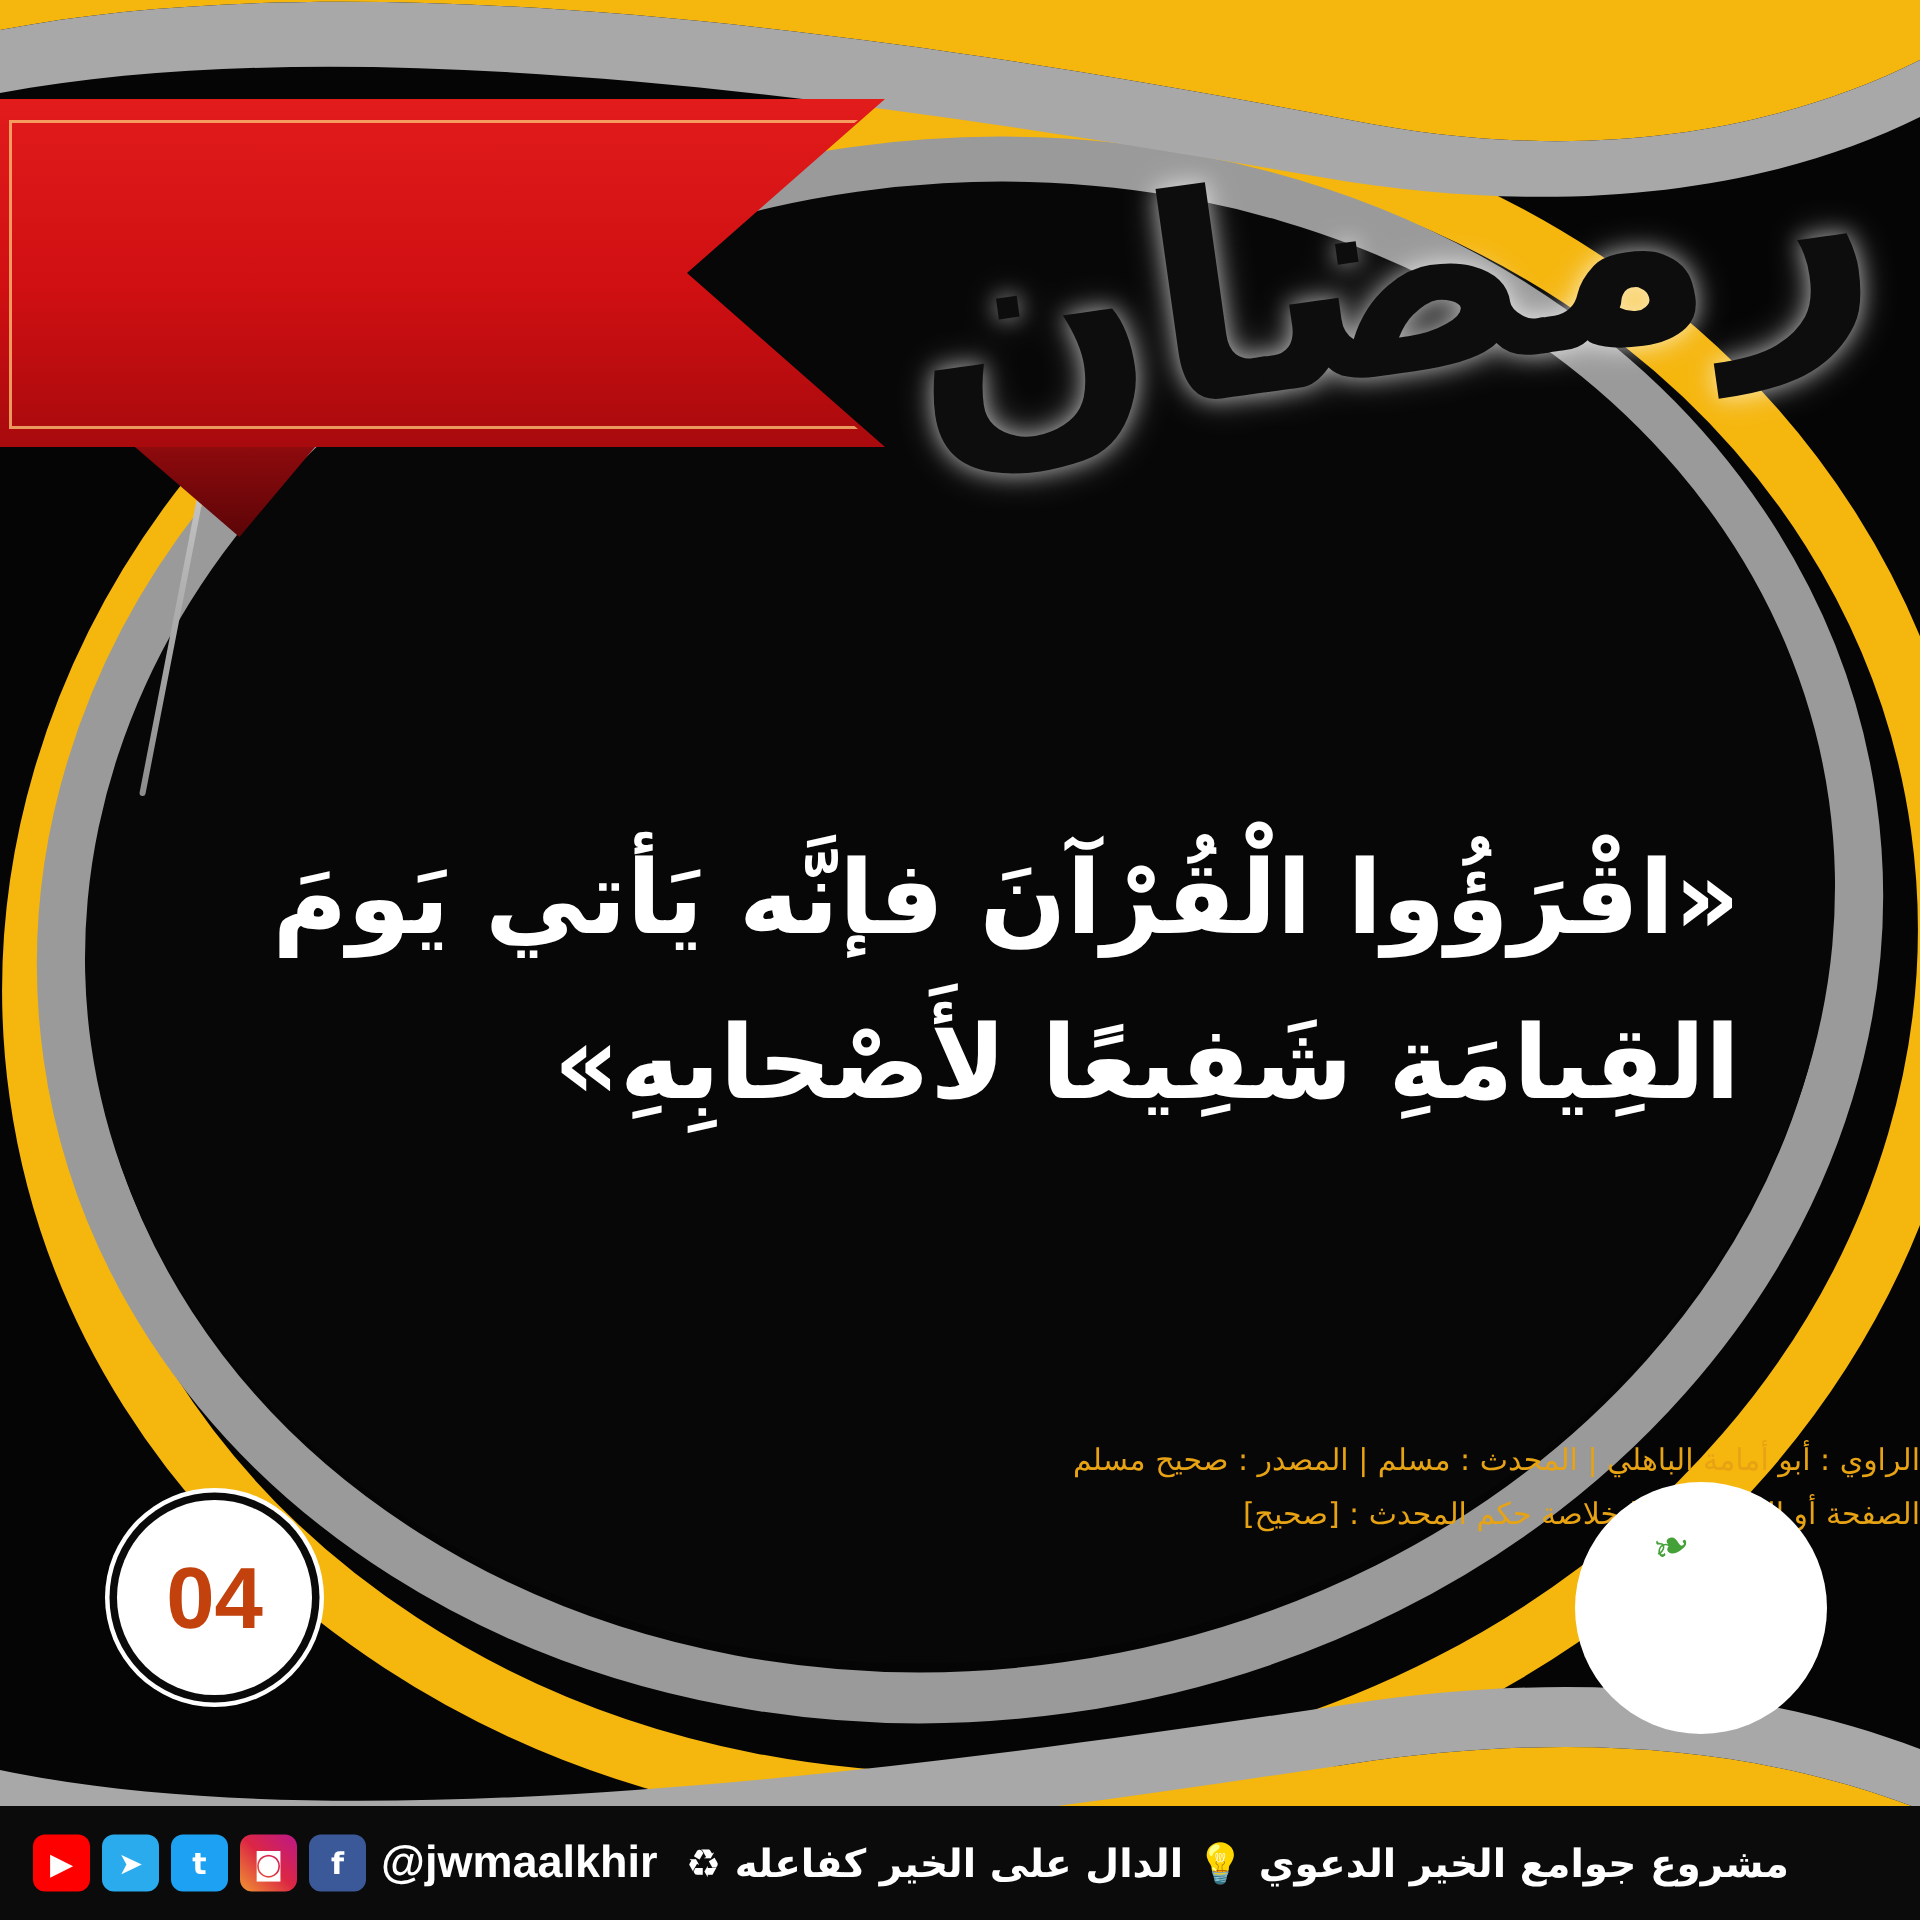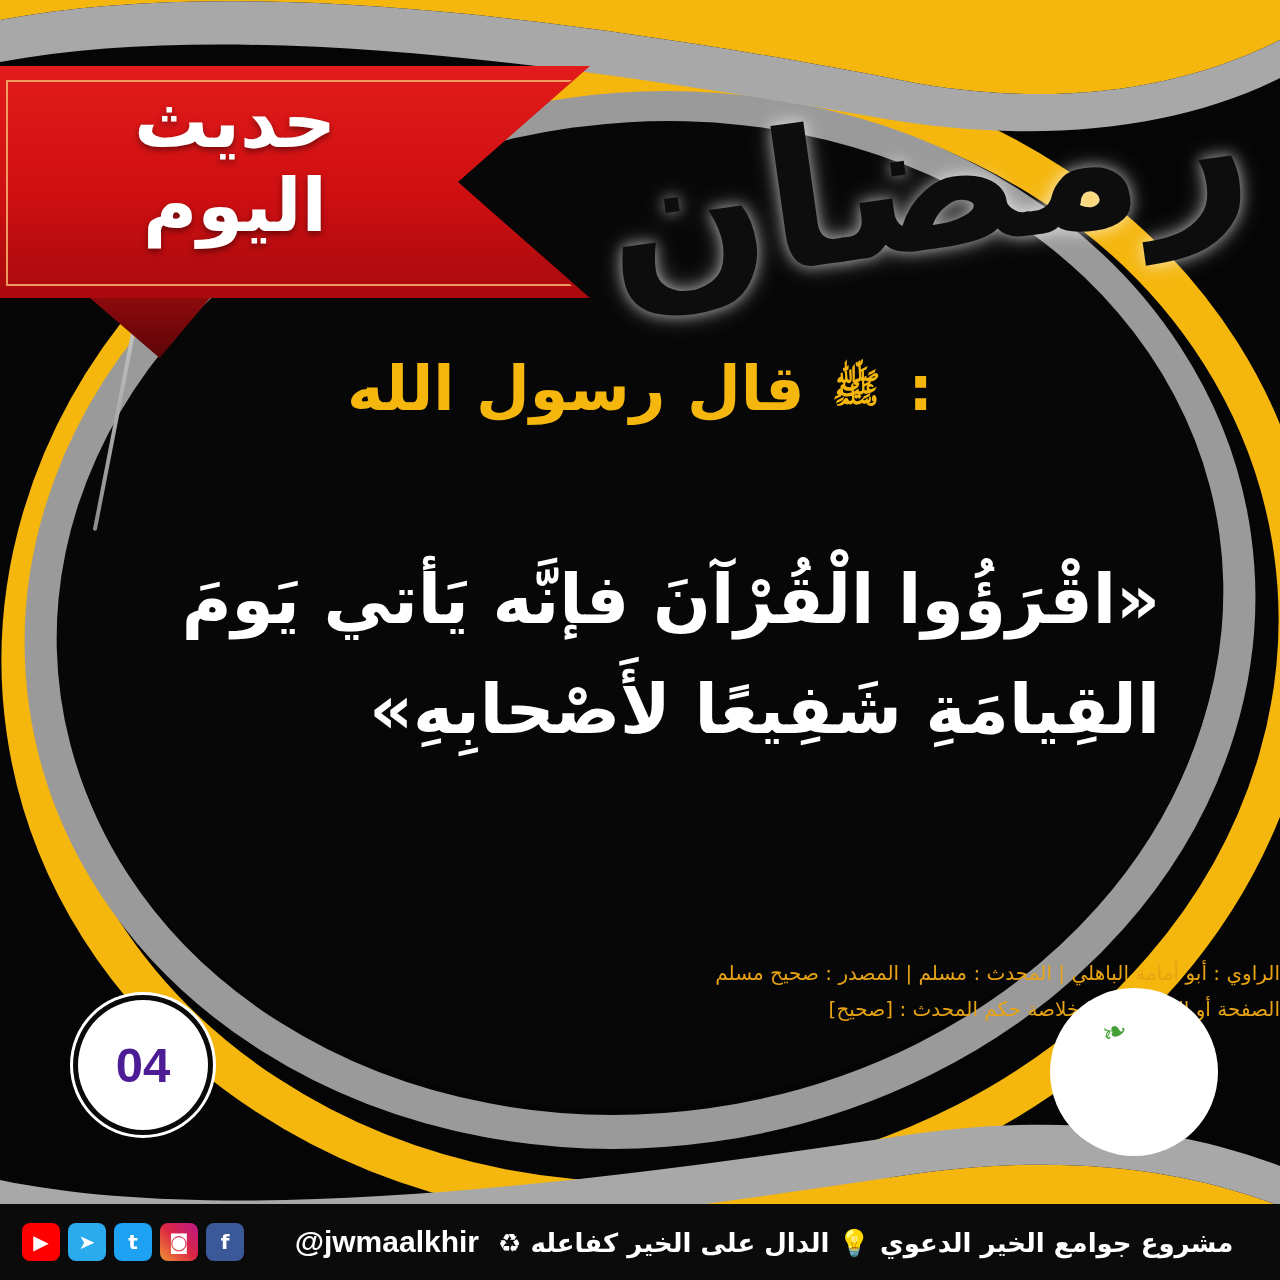--- a/index.html
+++ b/index.html
@@ -161,22 +161,22 @@
     width: 130px;
     height: 130px;
     border-radius: 50%;
     background: #ffffff;
     display: flex;
     align-items: center;
     justify-content: center;
     box-shadow: 0 0 0 5px #0a0a0a, 0 0 0 8px #ffffff;
   }
   .num-badge span {
-    color: #4c1d95;
-    font-size: 49px;
+    color: #c2410c;
+    font-size: 58px;
     font-weight: bold;
     font-family: "Liberation Sans", sans-serif;
   }
 
   
   .logo-circle {
     position: absolute;
     right: 62px;
     top: 988px;
     width: 168px;
@@ -211,21 +211,21 @@
     bottom: 0;
     width: 1280px;
     height: 76px;
     background: #0b0b0b;
     display: flex;
     align-items: center;
     direction: rtl;
   }
   .footer-text {
     flex: 1;
-    text-align: center;
+    text-align: left;
     padding-right: 6px;
     color: #ffffff;
     font-size: 26px;
     font-weight: bold;
     white-space: nowrap;
     overflow: hidden;
   }
   .footer-text .em { color: #ffffff; }
   .handle {
     color: #ffffff;
@@ -283,31 +283,22 @@
     <rect x="0" y="1204" width="1280" height="76" fill="#0b0b0b"></rect>
   </svg>
 
   <div class="ramadan-calli">رمضان</div>
 
   <div class="banner-wrap">
     <div class="banner-pole"></div>
     <div class="banner"></div>
     <div class="banner-inner-line"></div>
     <div class="banner-fold"></div>
-    <div class="banner-text">
-      <div class="l1">حديث</div>
-      <div class="l2">اليوم</div>
-    </div>
-  </div>
-
-  <div class="qala">
-    <span>:</span>
-    <span class="salla">ﷺ</span>
-    <span>قال رسول الله</span>
-  </div>
+  </div>
+
 
   <div class="hadith">«اقْرَؤُوا الْقُرْآنَ فإنَّه يَأتي يَومَ القِيامَةِ شَفِيعًا لأَصْحابِهِ»</div>
 
   <div class="source">
     <div>الراوي : أبو أمامة الباهلي | المحدث : مسلم | المصدر : صحيح مسلم</div>
     <div>الصفحة أو الرقم:804 | خلاصة حكم المحدث : [صحيح]</div>
   </div>
 
   <div class="num-badge">
     <span>04</span>

